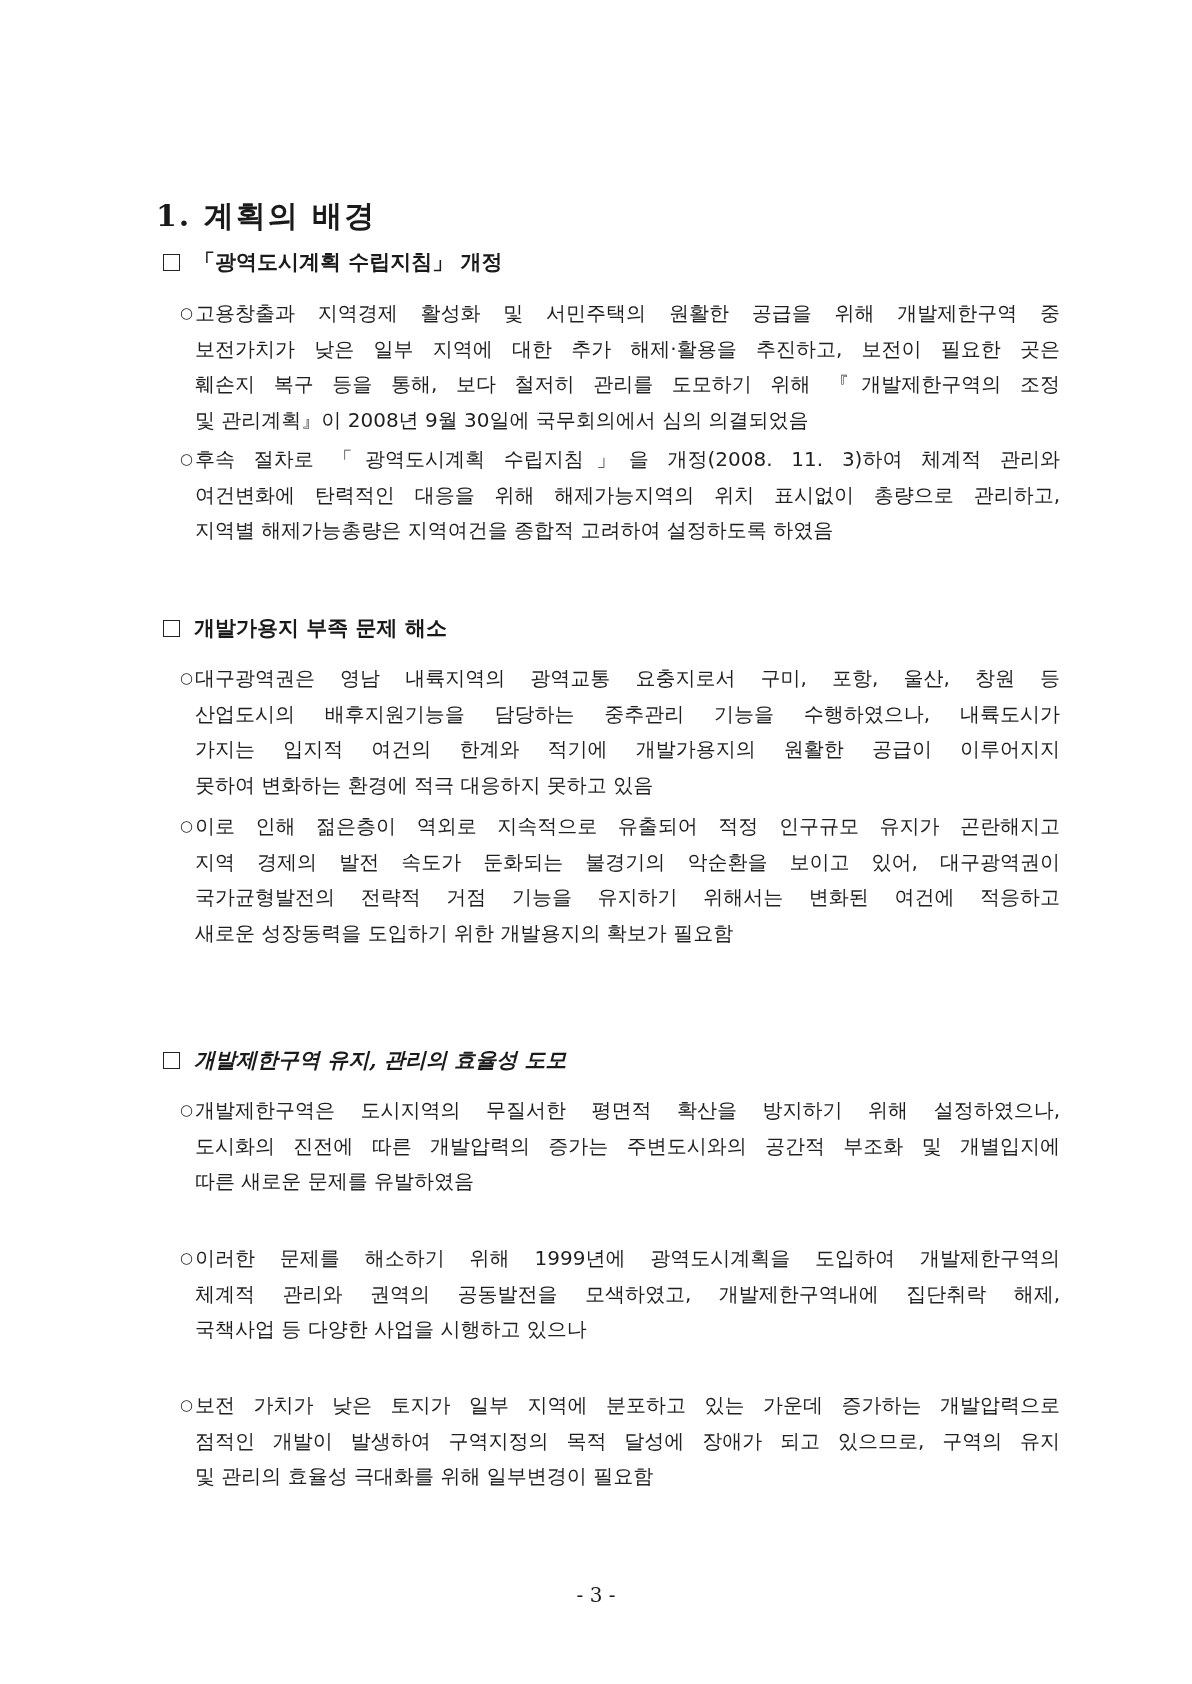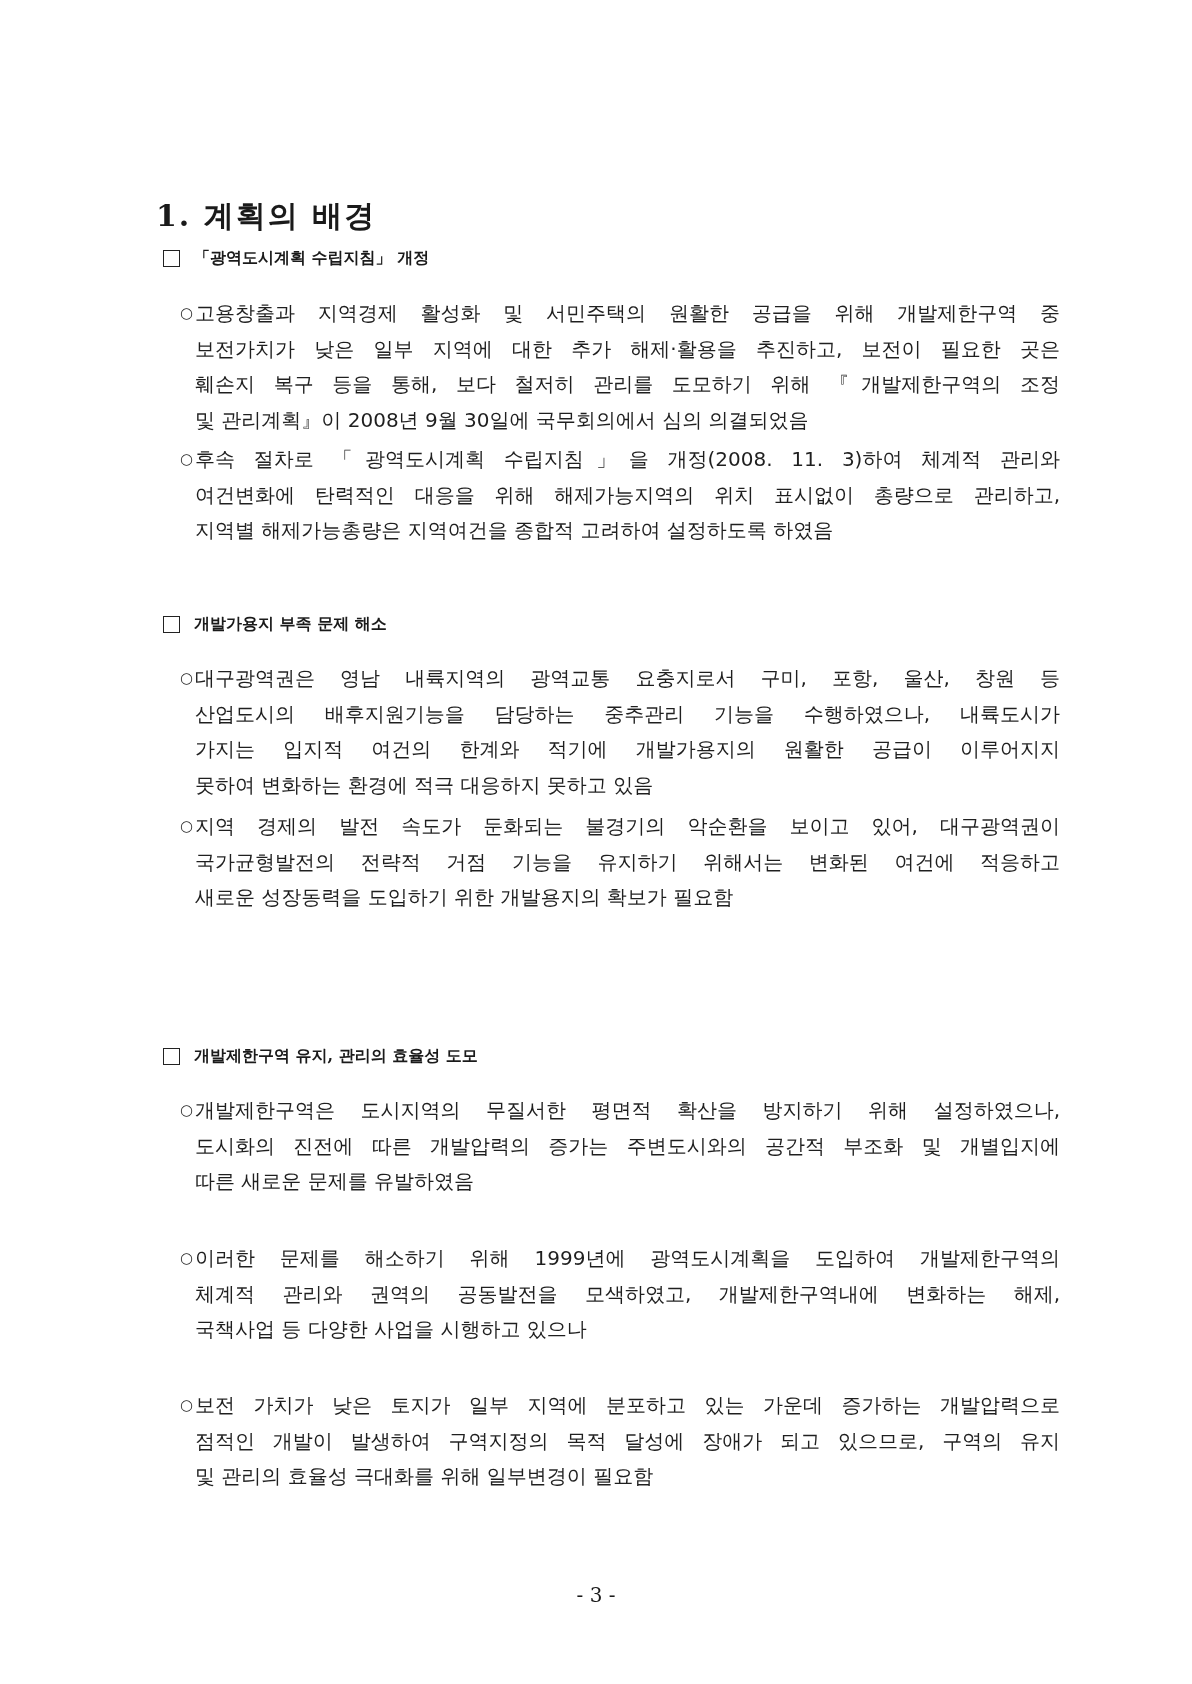--- a/index.html
+++ b/index.html
@@ -9,21 +9,21 @@
       color: #1a1a1a;
     }
     .page { position: absolute; left: 0; top: 0; width: 1192px; height: 1684px; padding-left: 40px; }
     .title {
       position: absolute; left: 156px; top: 196px;
       font-size: 30px; font-weight: bold; letter-spacing: 2px;
       font-family: "DejaVu Serif", "Liberation Serif", serif;
     }
     .section {
       position: absolute; left: 163px;
-      font-size: 16px; font-weight: bold;
+      font-size: 21px; font-weight: bold;
       display: flex; align-items: center;
     }
     .checkbox {
       display: inline-block; width: 17px; height: 17px;
       border: 1.6px solid #222; margin-right: 14px; box-sizing: border-box;
     }
     .para {
       position: absolute; left: 180px; width: 880px;
       font-size: 20px; line-height: 35.5px;
       font-family: "DejaVu Sans", "Liberation Sans", sans-serif;
@@ -84,45 +84,46 @@
       <span class="line">대구광역권은 영남 내륙지역의 광역교통 요충지로서 구미, 포항, 울산, 창원 등</span>
       <span class="line">산업도시의 배후지원기능을 담당하는 중추관리 기능을 수행하였으나, 내륙도시가</span>
       <span class="line">가지는 입지적 여건의 한계와 적기에 개발가용지의 원활한 공급이 이루어지지</span>
       <span class="line last">못하여 변화하는 환경에 적극 대응하지 못하고 있음</span>
     </div>
   </div>
 
   <div class="para" style="top:809px;">
     <span class="bullet">○</span>
     <div class="lines">
+      <span class="line">이로 인해 젊은층이 역외로 지속적으로 유출되어 적정 인구규모 유지가 곤란해지고</span>
       <span class="line">지역 경제의 발전 속도가 둔화되는 불경기의 악순환을 보이고 있어, 대구광역권이</span>
       <span class="line">국가균형발전의 전략적 거점 기능을 유지하기 위해서는 변화된 여건에 적응하고</span>
       <span class="line last">새로운 성장동력을 도입하기 위한 개발용지의 확보가 필요함</span>
     </div>
   </div>
 
-  <div class="section" style="top:1046px;">
+  <div class="section" style="top:1046px;font-style:italic;">
     <span class="checkbox"></span>
     <span>개발제한구역 유지, 관리의 효율성 도모</span>
   </div>
 
   <div class="para" style="top:1093px;">
     <span class="bullet">○</span>
     <div class="lines">
       <span class="line">개발제한구역은 도시지역의 무질서한 평면적 확산을 방지하기 위해 설정하였으나,</span>
       <span class="line">도시화의 진전에 따른 개발압력의 증가는 주변도시와의 공간적 부조화 및 개별입지에</span>
       <span class="line last">따른 새로운 문제를 유발하였음</span>
     </div>
   </div>
 
   <div class="para" style="top:1241px;">
     <span class="bullet">○</span>
     <div class="lines">
       <span class="line">이러한 문제를 해소하기 위해 1999년에 광역도시계획을 도입하여 개발제한구역의</span>
-      <span class="line">체계적 관리와 권역의 공동발전을 모색하였고, 개발제한구역내에 변화하는 해제,</span>
+      <span class="line">체계적 관리와 권역의 공동발전을 모색하였고, 개발제한구역내에 집단취락 해제,</span>
       <span class="line last">국책사업 등 다양한 사업을 시행하고 있으나</span>
     </div>
   </div>
 
   <div class="para" style="top:1388px;">
     <span class="bullet">○</span>
     <div class="lines">
       <span class="line">보전 가치가 낮은 토지가 일부 지역에 분포하고 있는 가운데 증가하는 개발압력으로</span>
       <span class="line">점적인 개발이 발생하여 구역지정의 목적 달성에 장애가 되고 있으므로, 구역의 유지</span>
       <span class="line last">및 관리의 효율성 극대화를 위해 일부변경이 필요함</span>

